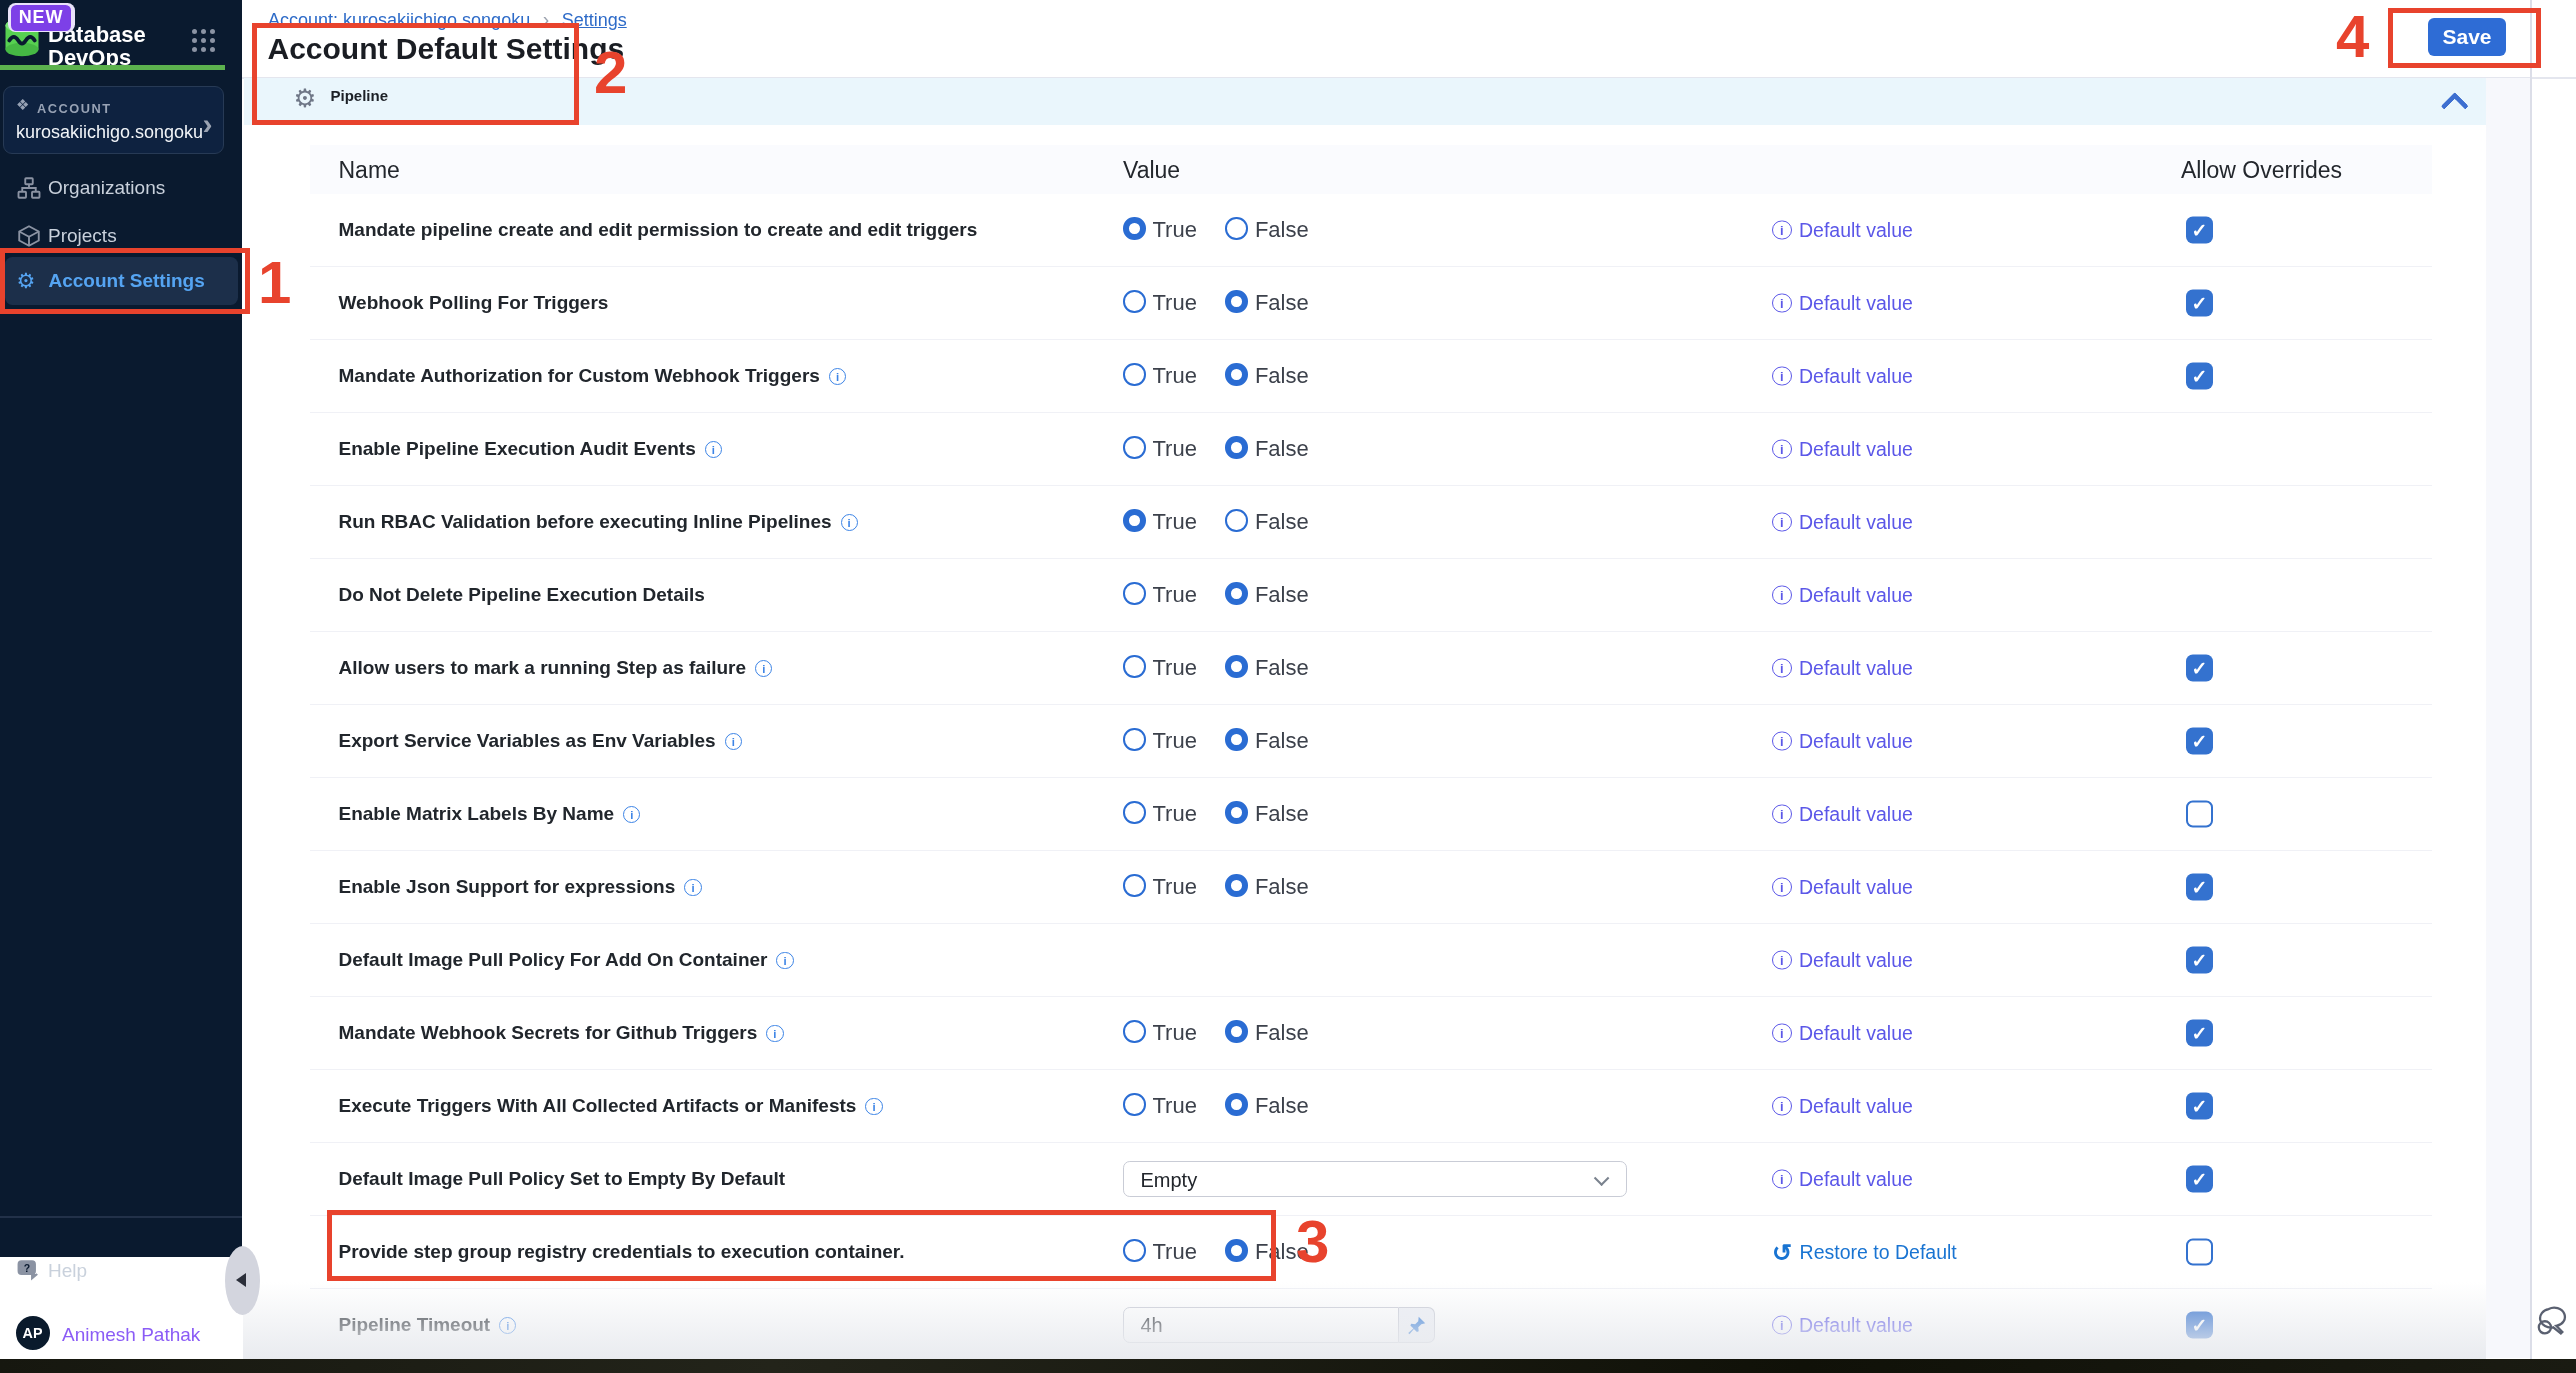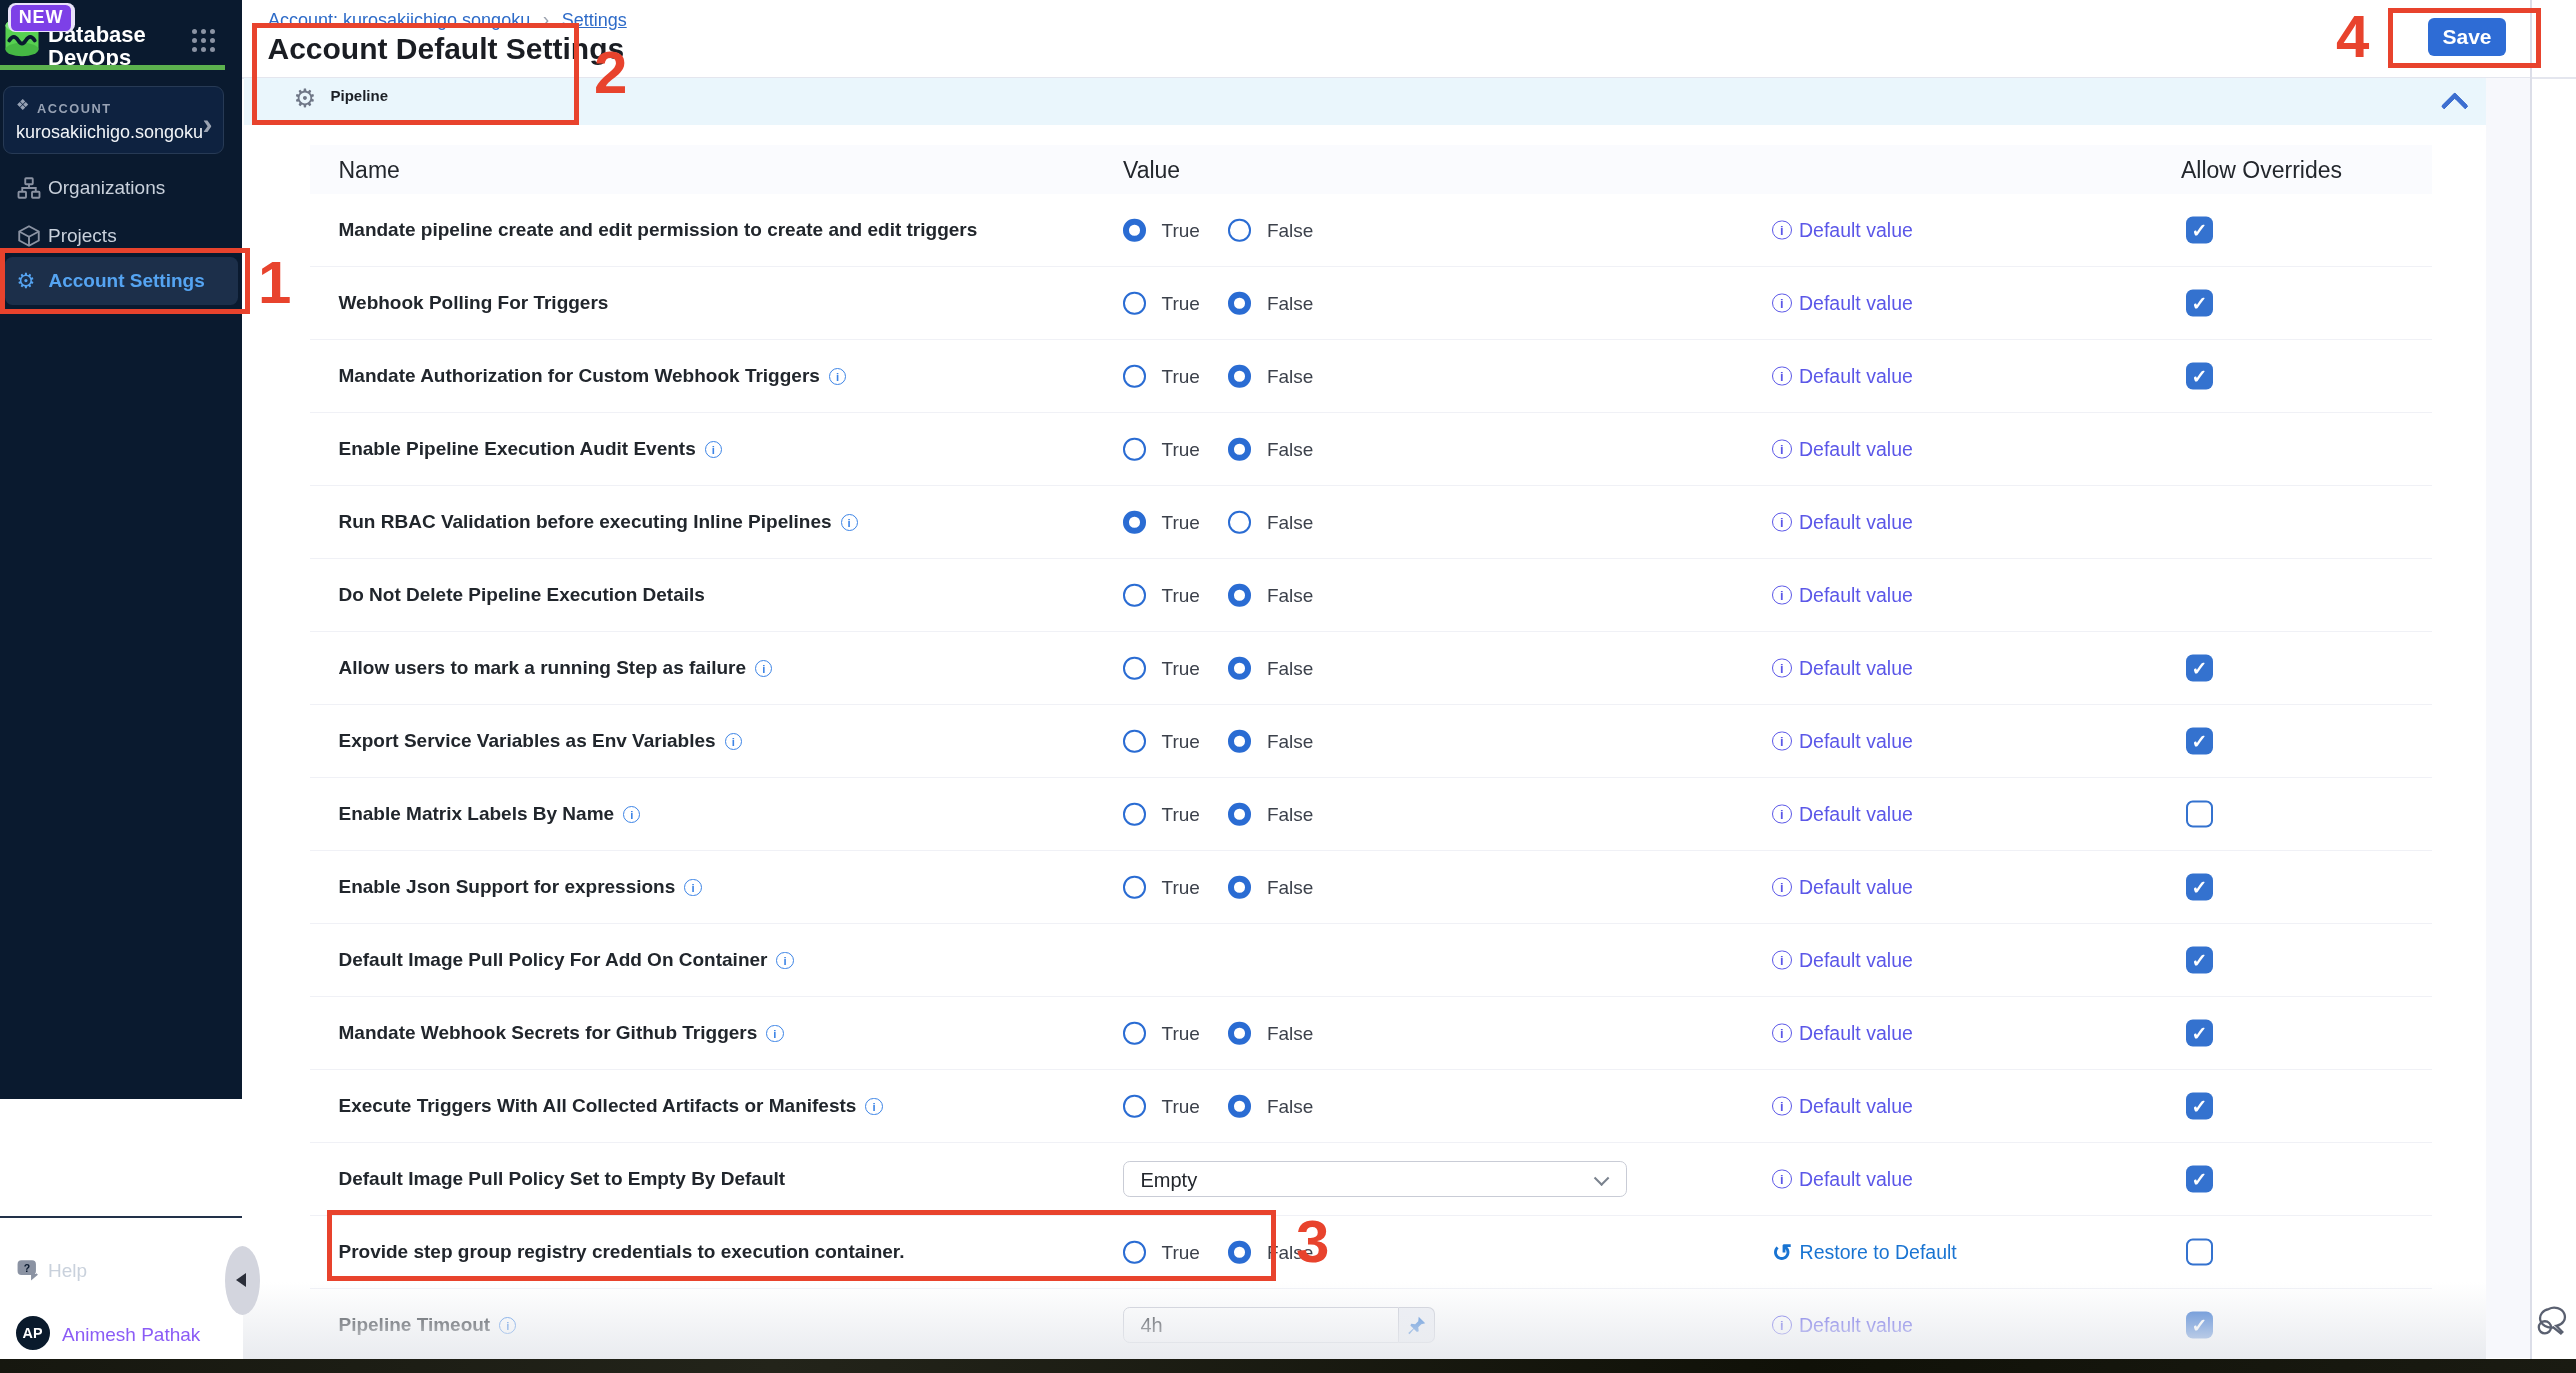--- a/index.html
+++ b/index.html
@@ -1,20 +1,20 @@
 <!DOCTYPE html>
 <html style="font-size:12px"><head>
 <meta charset="utf-8">
 <style>
   * { margin:0; padding:0; box-sizing:border-box; }
   html,body { width:2576px; height:1374px; font-family:"Liberation Sans", sans-serif; background:#ffffff; overflow:hidden; }
   #stage { position:relative; width:2576px; height:1374px; background:#ffffff; }
 
   
-  #sidebar { position:absolute; left:0; top:0; width:242px; height:1099px; background:#0a1a2f; z-index:5; }
+  #sidebar { position:absolute; left:0; top:0; width:242px; height:1257px; background:#0a1a2f; z-index:5; }
   .new-chip { position:absolute; left:7.5px; top:3px; background:#eae3fa; border-radius:7.5px; padding:3.8px; z-index:3;}
   .new-pill { background:#7d40e7; color:#fff; font-size:18px; font-weight:bold; border-radius:5.3px; padding:2.3px 7.5px 3.8px; letter-spacing:0.8px;}
   .logo { position:absolute; left:3px; top:18px; width:38px; height:39px; }
   .app-title { position:absolute; left:48px; top:22.5px; color:#fff; font-size:22px; font-weight:bold; width:143px; line-height:23px;}
   .grid-icon { position:absolute; left:192px; top:28.5px; display:grid; grid-template-columns:repeat(3,5.3px); grid-gap:3.8px; }
   .grid-icon i { width:5.3px; height:5.3px; border-radius:50%; background:#8b93a3; }
   .green-line { position:absolute; left:0; top:65px; width:225px; height:5.3px; background:#5cb24e; }
   .account-box { position:absolute; left:3px; top:86px; width:221px; height:68px; background:#0e2240; border:1.5px solid #273a55; border-radius:9px; }
   .account-label-row { position:absolute; left:33px; top:13.5px; color:#97a2b4; font-size:12.8px; letter-spacing:1.5px; font-weight:bold; }
   .account-label-icon { position:absolute; left:12px; top:9px; color:#97a2b4; font-size:15px; }
@@ -52,21 +52,21 @@
   .t-head .col { position:absolute; top:50%; transform:translateY(-50%); font-size:23px; color:#23272d; font-weight:500; }
   .col-name { left:28.5px; } .col-value { left:813px; } .col-override { left:1871px; }
   .t-row { position:relative; height:73px; border-bottom:1.5px solid #f0f1f6; background:#fff; }
   .cell { position:absolute; top:50%; transform:translateY(-50%); }
   .cell-name { left:28.5px; font-size:19px; font-weight:600; color:#21262c; max-width:751px; }
   .cell-value { left:813px; }
   .cell-action { left:1462px; }
   .cell-override { left:1876px; }
   .info-ic { display:inline-flex; width:17.3px; height:17.3px; border:1.5px solid #3c84e6; border-radius:50%; color:#3c84e6; font-size:11.3px; font-weight:bold; align-items:center; justify-content:center; margin-left:9px; vertical-align:1.5px; }
   .radio-group { display:flex; align-items:center; gap:28.5px; }
-  .radio-opt { display:flex; align-items:flex-end; gap:16px; font-size:19px; color:#3c414b; }
+  .radio-opt { display:flex; align-items:flex-start; gap:7px; font-size:22px; color:#3c414b; }
   .radio { width:22.5px; height:22.5px; border-radius:50%; background:#fff; }
   .radio.sel { border:6.8px solid #2a6cd3; }
   .radio.unsel { border:2.3px solid #2a6cd3; }
   .select-box { position:relative; width:504px; height:36px; border:1.5px solid #c9ccd6; border-radius:6.8px; background:#fff; }
   .select-text { position:absolute; left:16.5px; top:6.8px; font-size:20px; color:#22262c; }
   .select-chev { position:absolute; right:19.5px; top:10.5px; width:10.5px; height:10.5px; border-left:2.3px solid #7a828e; border-bottom:2.3px solid #7a828e; transform:rotate(-45deg); }
   .input-group { display:flex; }
   .text-input { width:276px; height:36px; border:1.5px solid #c9ccd6; border-radius:6.8px 0 0 6.8px; font-size:20px; color:#22262c; padding-left:16.5px; font-family:"Liberation Sans", sans-serif; outline:none; background:#fff;}
   .pin-btn { width:36px; height:36px; border:1.5px solid #c9ccd6; border-left:none; border-radius:0 6.8px 6.8px 0; background:#eef0f6; display:flex; align-items:center; justify-content:center; }
   .action-link { display:flex; align-items:center; gap:7.5px; font-size:19.5px; }

